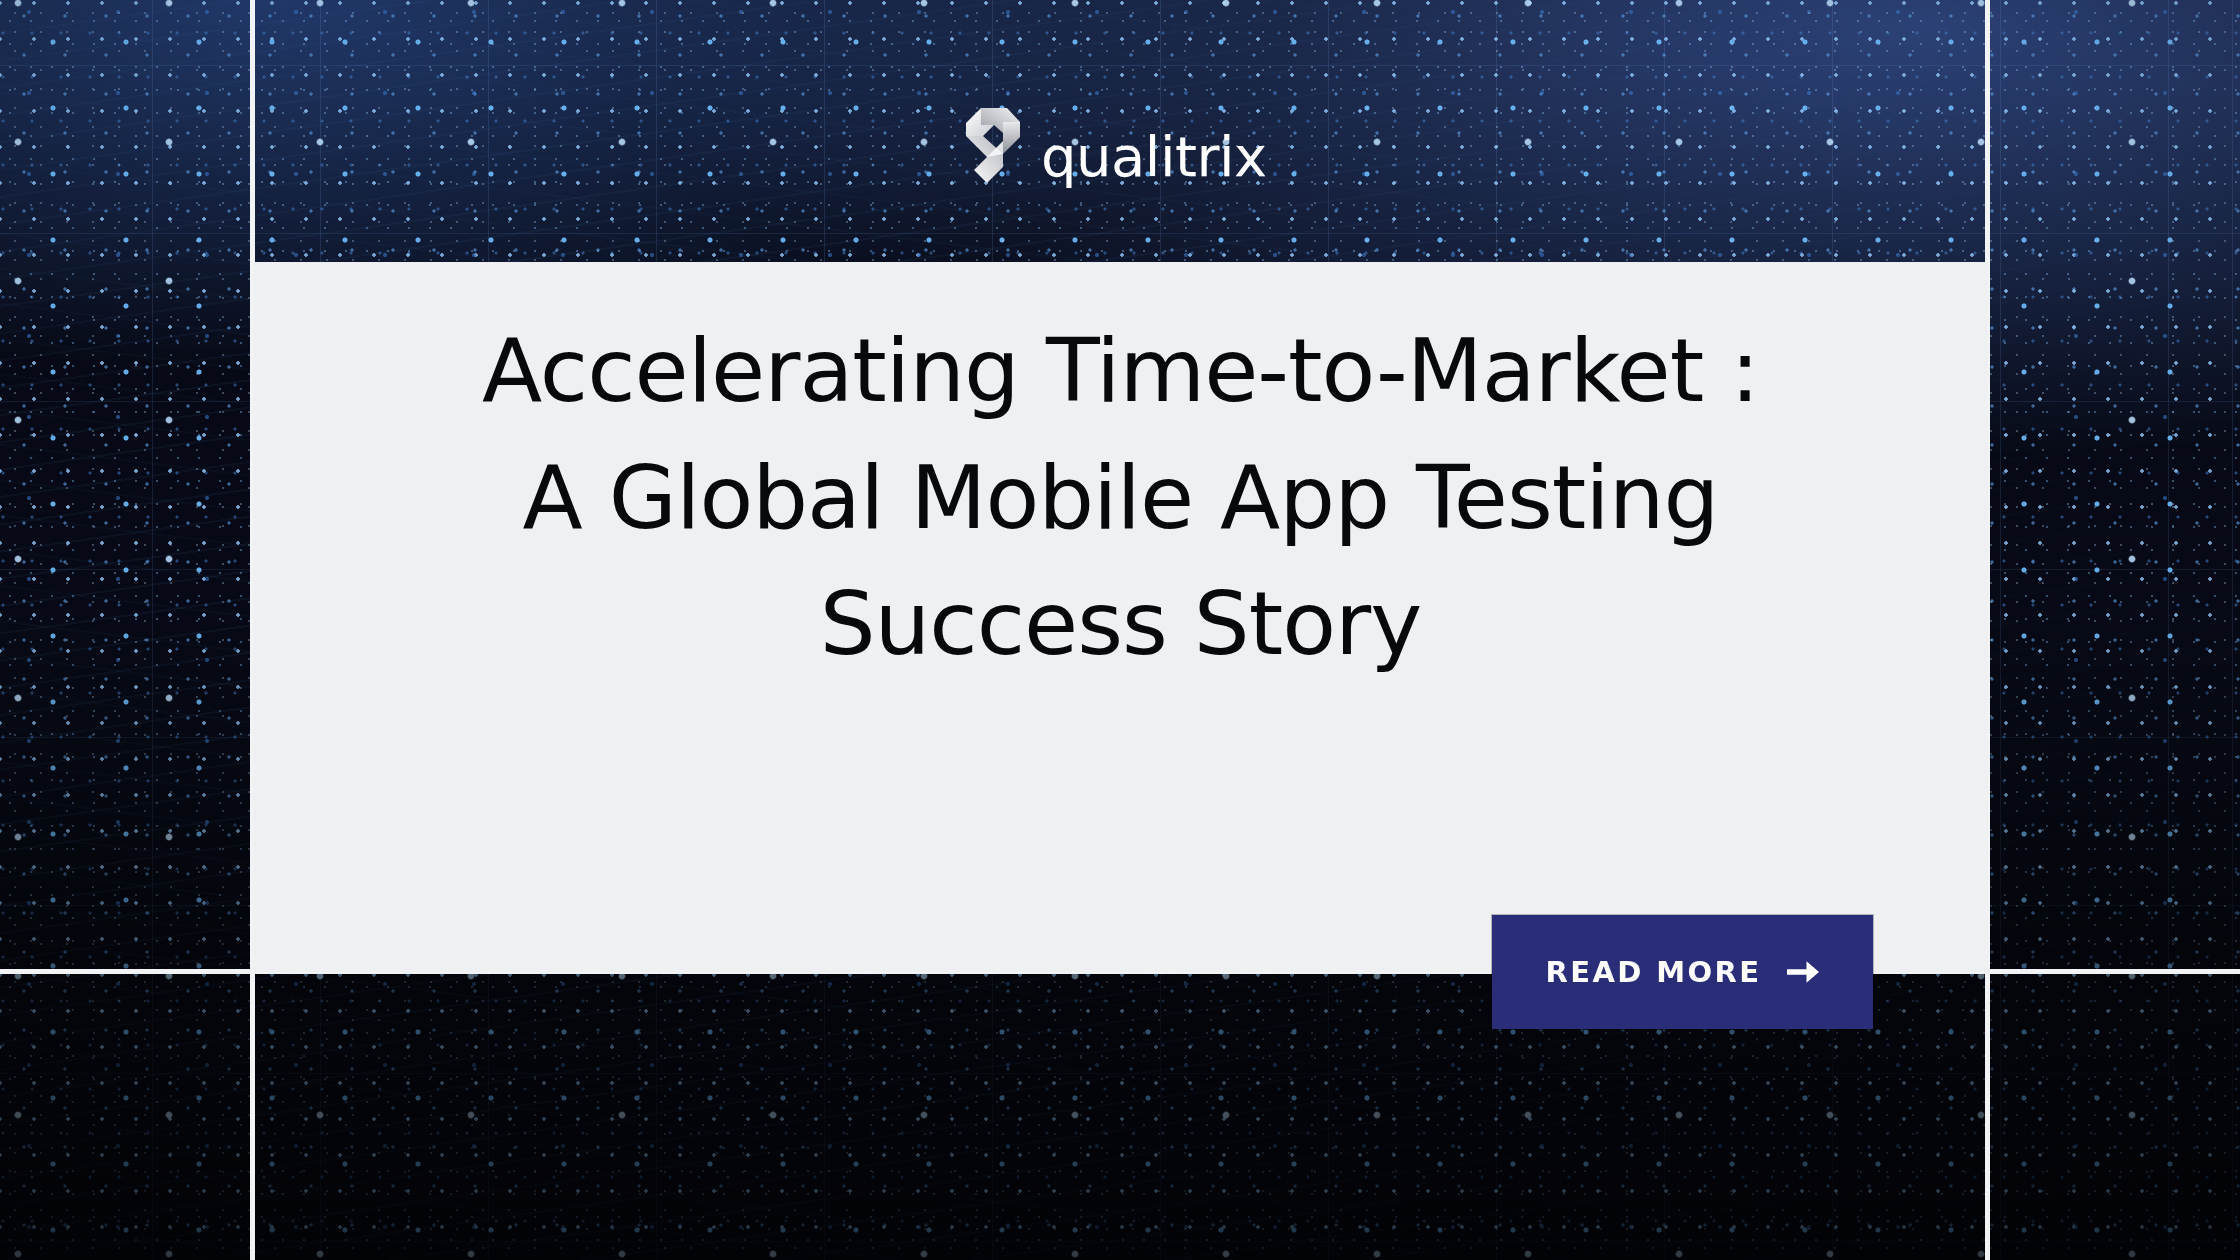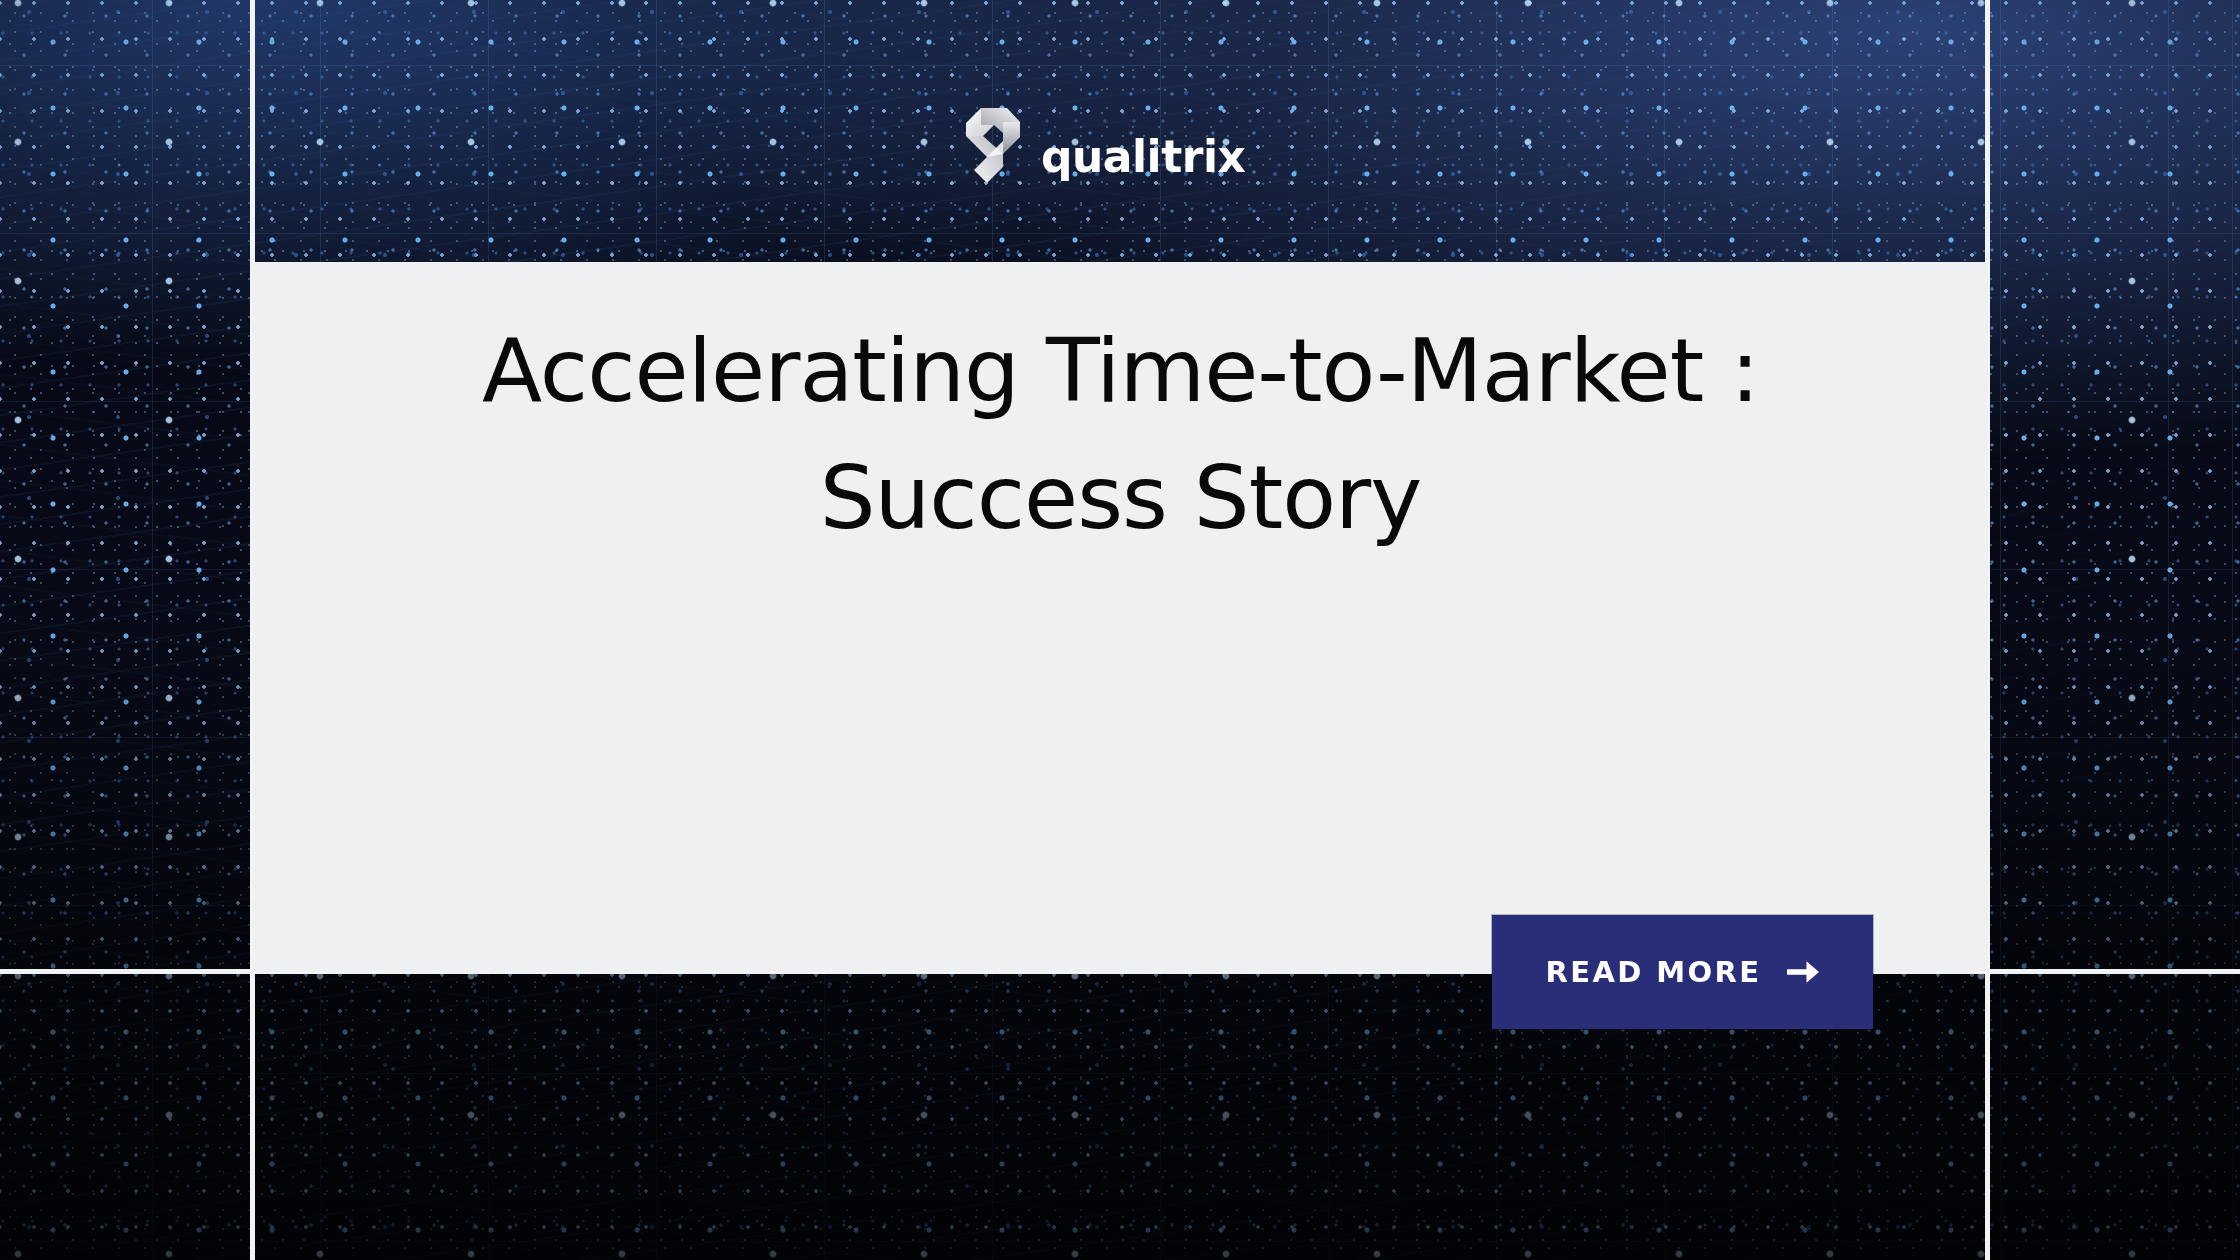--- a/index.html
+++ b/index.html
@@ -109,22 +109,22 @@
 
   
   .logo{
     position:absolute; left:963px; top:103px;
     display:flex; align-items:center; gap:16px;
     height:80px;
   }
   .logo-mark{ width:62px; height:80px; display:block; }
   .logo-word{
     color:#ffffff;
-    font-size:44px;
-    font-weight:700;
+    font-size:56px;
+    font-weight:400;
     letter-spacing:-.5px;
     line-height:1;
     font-family:"DejaVu Sans", sans-serif;
     transform:translateY(4px);
     margin-top:20px;
   }
 
   
   .card{
     position:absolute;
@@ -221,20 +221,21 @@
       <path d="M3 33 L20 33 L40 51 L40 64 L24 80 L11 67 L24 54 L3 33 Z" fill="url(#lgC)"></path>
 
       <path d="M24 54 L40 38 L40 51 Z" fill="#f6f7f9" opacity=".9"></path>
     </svg>
     <div class="logo-word">qualitrix</div>
   </div>
 
   <div class="card">
     <h1 class="card-title">
       <span class="line">Accelerating Time-to-Market :</span>
+      <span class="line">A Global Mobile App Testing</span>
       <span class="line">Success Story</span>
     </h1>
   </div>
 
   <div class="read-more" role="button" tabindex="0">
     <span class="read-more-label">READ MORE</span>
     <svg class="arrow-icon" viewBox="0 0 34 28">
       <path d="M1 11.2 H20.5 V3.2 L33 14 L20.5 24.8 V16.8 H1 Z" fill="#ffffff"></path>
     </svg>
   </div>

